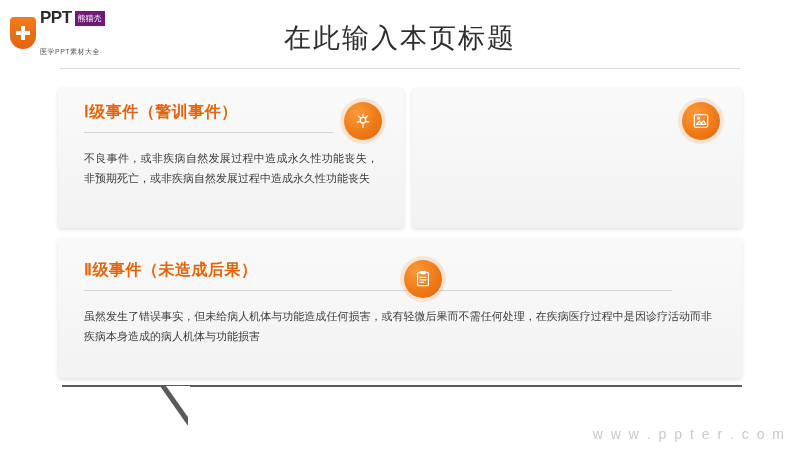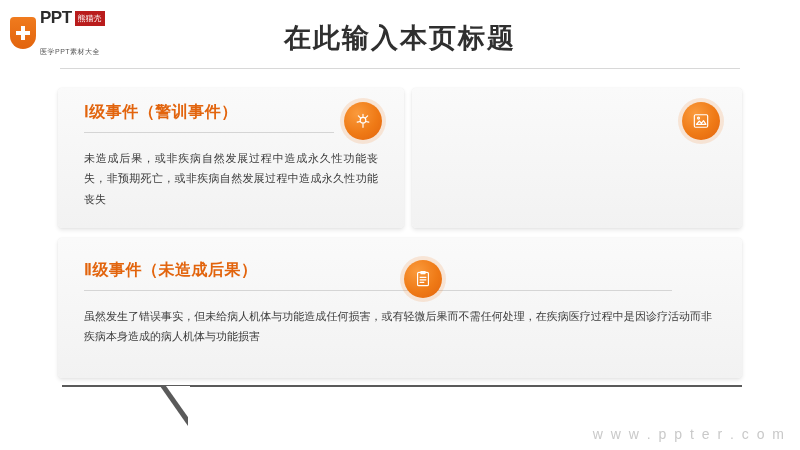--- a/index.html
+++ b/index.html
@@ -36,32 +36,32 @@
   }
   .logo-shield .cross::before { left: 5px; top: 0; width: 4px; height: 14px; }
   .logo-shield .cross::after { top: 5px; left: 0; width: 14px; height: 4px; }
   .logo-text { display: flex; flex-direction: column; gap: 19px; }
   .logo-row1 { display: flex; align-items: center; gap: 3px; }
   .logo-ppt {
     font-size: 17px; font-weight: bold; color: #2b2b2b; letter-spacing: -0.5px;
     font-family: "Liberation Sans", sans-serif;
   }
   .logo-badge {
-    background: #b91c1c; color: #fff; font-size: 8px;
+    background: #701a75; color: #fff; font-size: 8px;
     padding: 2px 3px; border-radius: 0; letter-spacing: 0px;
   }
   .logo-sub {
     font-size: 7px; color: #555; letter-spacing: 0.5px;
   }
 
   
   .title {
     position: absolute; left: 0; right: 0; top: 20px;
     text-align: center;
-    font-size: 27px; font-weight: bold; color: #2f2f2f;
+    font-size: 27px; font-weight: normal; color: #2f2f2f;
     letter-spacing: 2px;
   }
   .title-rule {
     position: absolute; left: 60px; right: 60px; top: 68px;
     height: 1px; background: #d8d8d8;
   }
 
   
   .card {
     position: absolute;
@@ -150,21 +150,21 @@
     <div class="card-head">
       <div class="card-title">Ⅰ级事件（警训事件）</div>
       <div class="card-underline"></div>
     </div>
     <div class="badge">
       <svg width="20" height="20" viewBox="0 0 24 24" fill="none" stroke="#ffffff" stroke-width="1.4" stroke-linecap="round">
         <circle cx="12" cy="11" r="3.4"></circle>
         <path d="M12 7.6V4M9.2 8.6L6.4 5.8M14.8 8.6l2.8-2.8M8.8 12.6L5 13.4M15.2 12.6l3.8.8M12 14.4v5.2"></path>
       </svg>
     </div>
-    <div class="card-body">未造成后果，或非疾病自然发展过程中造成永久性功能丧失，非预期死亡，或非疾病自然发展过程中造成永久性功能丧失</div>
+    <div class="card-body">不良事件，或非疾病自然发展过程中造成永久性功能丧失，非预期死亡，或非疾病自然发展过程中造成永久性功能丧失</div>
   </div>
 
   <div class="card" id="card-2">
     <div class="badge">
       <svg width="20" height="20" viewBox="0 0 24 24" fill="none" stroke="#ffffff" stroke-width="1.4" stroke-linejoin="round">
         <rect x="4" y="4.5" width="16" height="15" rx="1.5"></rect>
         <path d="M6.5 16l3.5-4 2.5 2.8 2.5-3.2 3 4.4z"></path>
         <circle cx="9" cy="8.5" r="1.2"></circle>
       </svg>
     </div>

